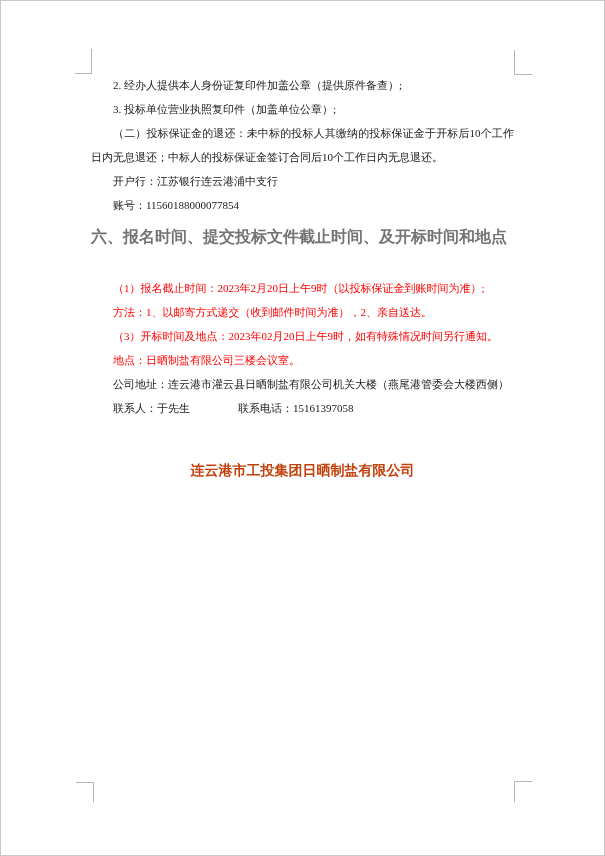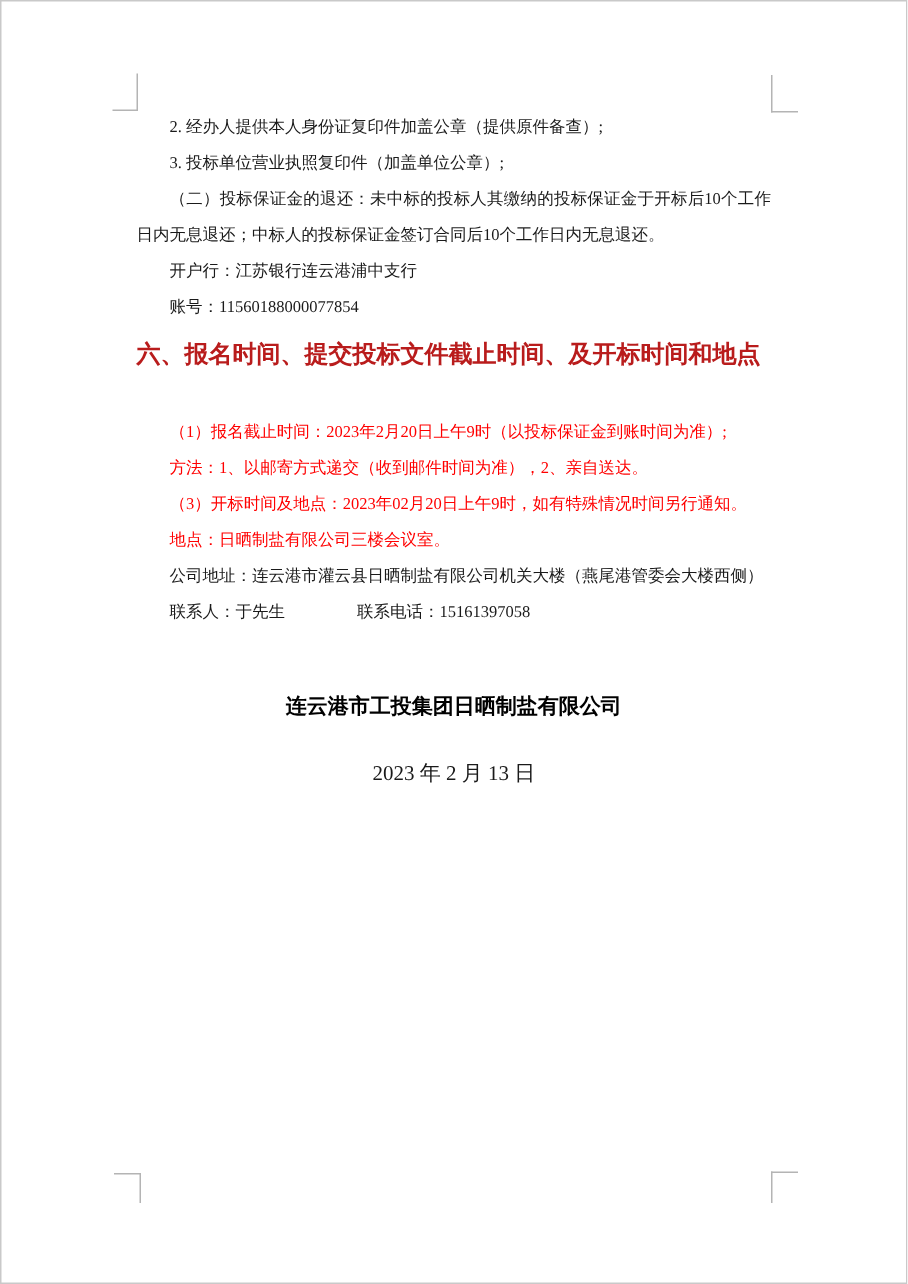--- a/index.html
+++ b/index.html
@@ -46,34 +46,34 @@
     color: #111111;
   }
   .h-six {
     font-family: "Liberation Sans", "DejaVu Sans", sans-serif;
     font-weight: bold;
     font-size: 16px;
     line-height: 26px;
     margin: 7px 0 26px 0;
     text-align: left;
     text-indent: 0;
-    color: #b91c1c;
+    color: #737373;
   }
   .contact-line { text-indent: 22px; margin: 0; }
   .phone-group { margin-left: 48px; }
 
   .footer-company {
     font-family: "Liberation Sans", "DejaVu Sans", sans-serif;
     font-weight: bold;
     font-size: 14px;
     line-height: 20px;
     margin-top: 40px;
     text-align: center;
     text-indent: 0;
-    color: #000000;
+    color: #c2410c;
   }
   .footer-date {
     font-size: 14px;
     line-height: 20px;
     margin-top: 27px;
     text-align: center;
     text-indent: 0;
   }
 </style>
 </head>
@@ -102,16 +102,15 @@
     <div class="line red">（1）报名截止时间：2023年2月20日上午9时（以投标保证金到账时间为准）;</div>
     <div class="line red">方法：1、以邮寄方式递交（收到邮件时间为准），2、亲自送达。</div>
     <div class="line red">（3）开标时间及地点：2023年02月20日上午9时，如有特殊情况时间另行通知。</div>
     <div class="line red">地点：日晒制盐有限公司三楼会议室。</div>
 
     <div class="line">公司地址：连云港市灌云县日晒制盐有限公司机关大楼（燕尾港管委会大楼西侧）</div>
 
     <div class="contact-line"><span>联系人：</span><span>于先生</span><span class="phone-group"><span>联系电话：</span><span>15161397058</span></span></div>
 
     <div class="footer-company">连云港市工投集团日晒制盐有限公司</div>
-    <div class="footer-date">2023 年 2 月 13 日</div>
 
   </div>
 </div>
 
 </body></html>

